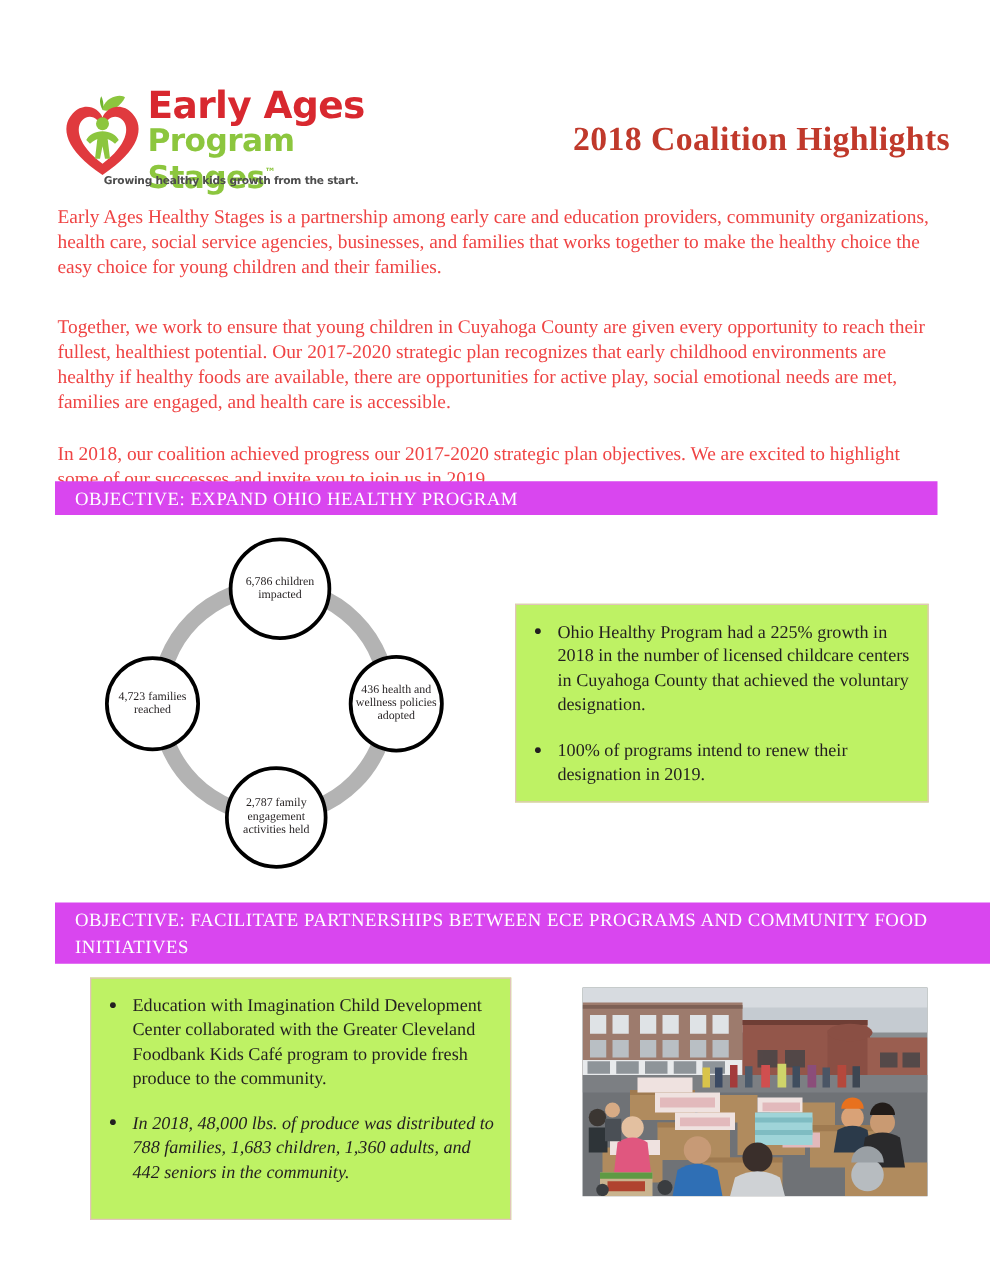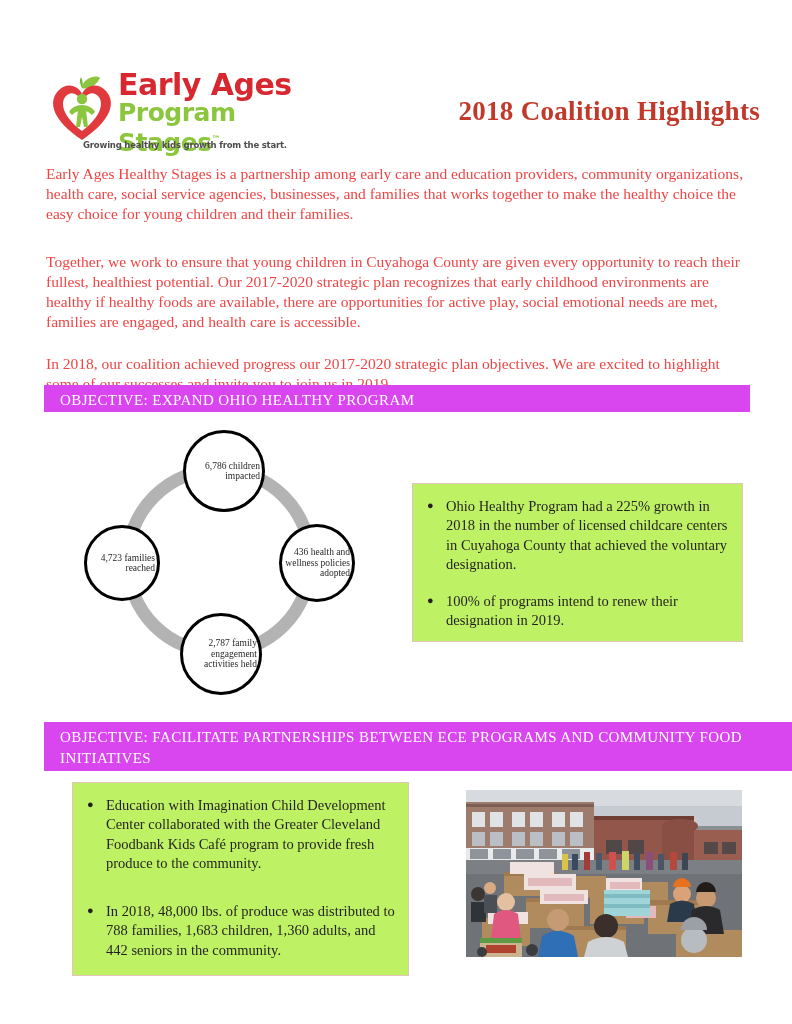--- a/index.html
+++ b/index.html
@@ -91,21 +91,21 @@
     background:#ffffff;
     border:3.5px solid #000000;
     border-radius:50%;
     box-sizing:border-box;
     display:flex; align-items:center; justify-content:center;
     text-align:center;
     font-size:9.5px;
     line-height:10.5px;
     color:#231f20;
   }
-  .node span { display:block; padding:0 2px;text-align:right; }
+  .node span { display:block; padding:0 2px; }
 
   #node-center {
     left:93px; top:84px; width:98px; height:98px;
     border-width:4px;
     font-weight:bold;
     font-size:14.5px;
     line-height:17px;
   }
   #node-top    { left:101px; top:2px;   width:82px; height:82px; }
   #node-right  { left:197px; top:96px;  width:76px; height:78px; }
@@ -133,21 +133,21 @@
   .callout li::before {
     content:"\25CF";
     position:absolute;
     left:14px; top:-1px;
     font-size:11px;
     color:#231f20;
   }
   #callout-1 ul { padding:13px 14px 0 0; }
   #callout-1 li + li { margin-top:18px; }
   #callout-2 ul { padding:13px 10px 0 0; }
-  #callout-2 li + li { margin-top:29px; }
+  #callout-2 li + li { margin-top:17px;font-style:italic; }
 
   
   #photo {
     position:absolute; left:466px; top:790px;
     width:276px; height:167px;
     overflow:hidden;
     background:#8a8f92;
   }
   #photo svg { display:block; width:100%; height:100%; }
 </style>

